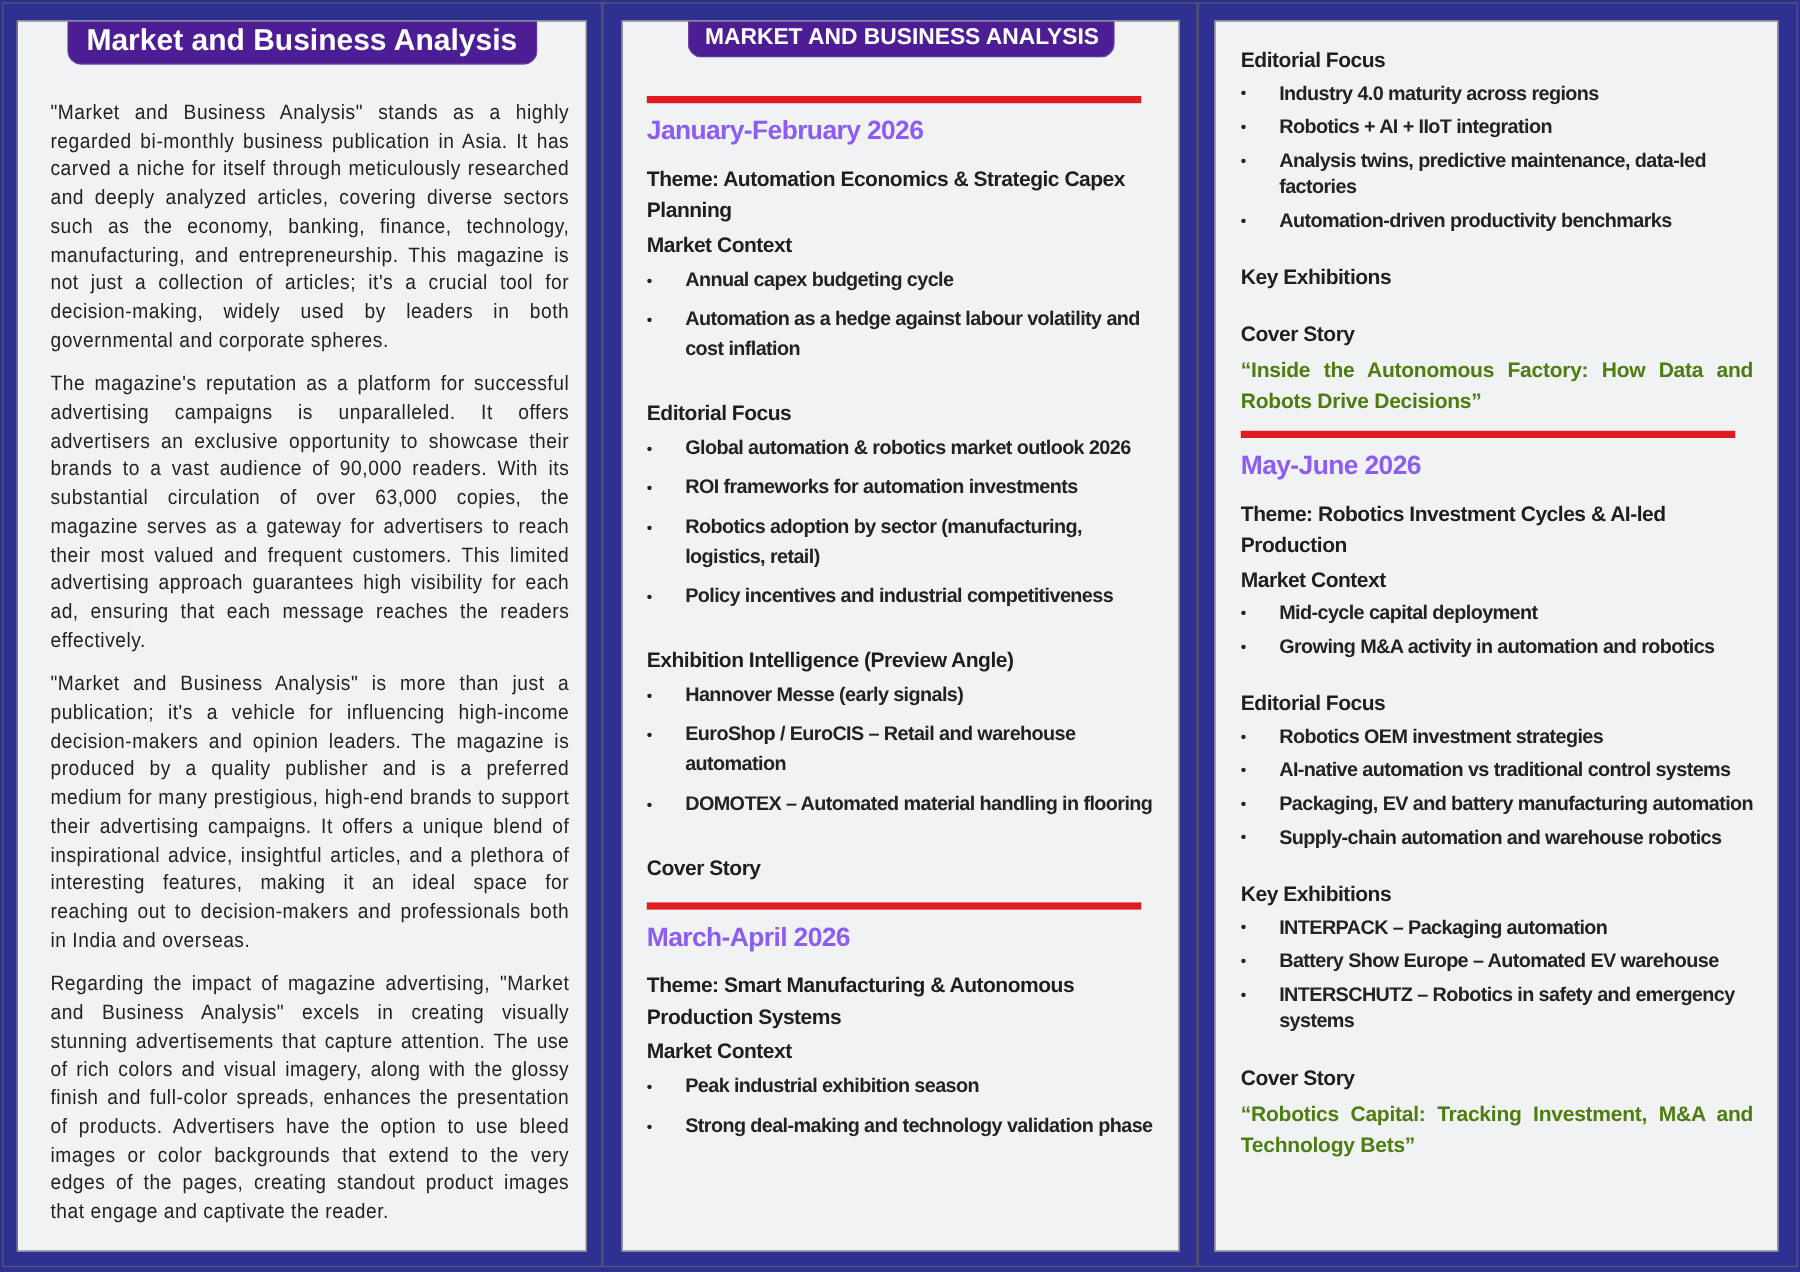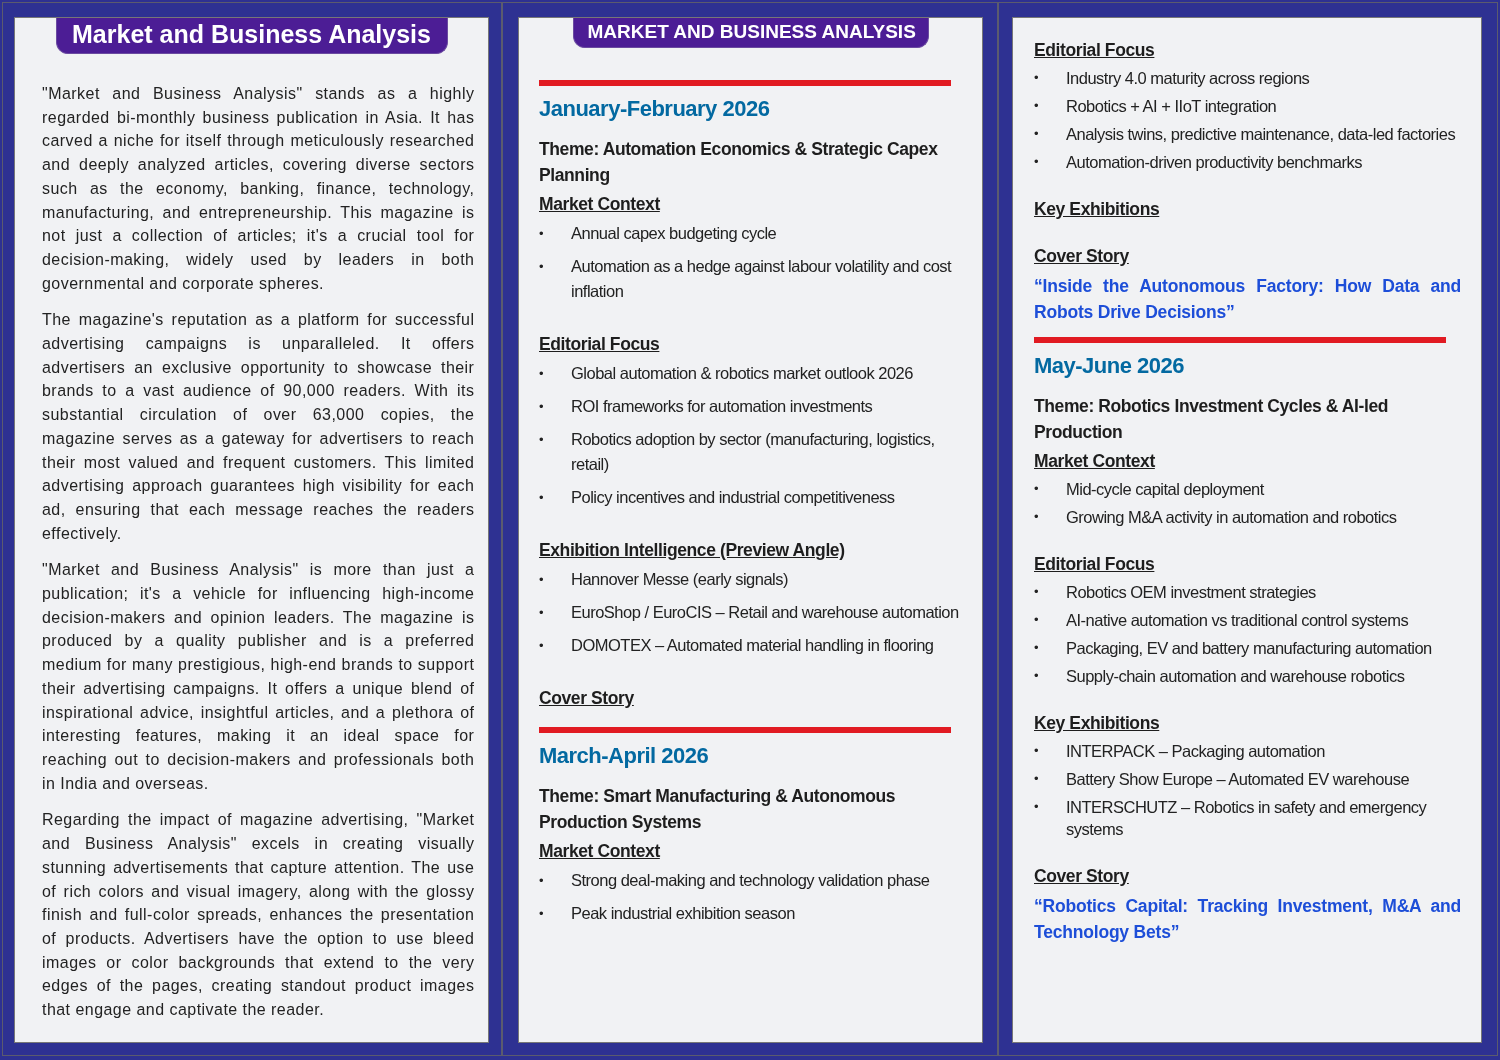--- a/index.html
+++ b/index.html
@@ -16,29 +16,29 @@
   .p1 .tab{font-size:25px;padding:2px 10px 4px;width:370px;}
   .p2 .tab{font-size:19px;padding:3px 14px 4px;width:326px;}
   .content{position:absolute;left:0;right:0;}
   .p1 .content{top:64px;left:27px;right:20px;}
   .body-p{font-family:"Liberation Sans Narrow","Liberation Sans",sans-serif;font-size:17.4px;line-height:23.7px;color:#222;text-align:justify;margin:0 0 13px;letter-spacing:0.5px;transform:scaleX(0.92);transform-origin:left top;width:470px;}
   .p2 .content{top:62px;left:20px;right:18px;}
   .p3 .content{top:22px;left:21px;right:20px;}
   .redline{height:6px;background:#e11b22;margin:0 0 10px;}
   .p2 .redline{width:412px;}
   .p3 .redline{width:412px;}
-  .issue{color:#0369a1;font-weight:bold;font-size:22px;margin:6px 0 14px;letter-spacing:-0.5px;}
+  .issue{color:#8b5cf6;font-weight:bold;font-size:22px;margin:6px 0 14px;letter-spacing:-0.5px;}
   .theme{font-weight:bold;font-size:17.5px;color:#1e1e1e;line-height:26px;margin:0 0 6px;letter-spacing:-0.4px;}
-  .head{font-weight:bold;font-size:17.5px;color:#1e1e1e;margin:0 0 6px;letter-spacing:-0.4px;text-decoration:underline;}
+  .head{font-weight:bold;font-size:17.5px;color:#1e1e1e;margin:0 0 6px;letter-spacing:-0.4px;}
   ul{list-style:none;margin:0;padding:0;}
-  li{position:relative;padding-left:32px;font-size:16.5px;color:#222;letter-spacing:-0.5px;}
+  li{position:relative;padding-left:32px;font-size:16.5px;color:#222;letter-spacing:-0.5px;font-weight:bold;}
   li::before{content:"•";position:absolute;left:0;top:0;font-size:13px;}
   .p2 li{line-height:25px;margin-bottom:8px;}
   .p3 li{line-height:22px;margin-bottom:6px;}
-  .cover{font-weight:bold;font-size:17.5px;color:#1d4ed8;line-height:26px;text-align:justify;letter-spacing:-0.2px;}
+  .cover{font-weight:bold;font-size:17.5px;color:#4d7c0f;line-height:26px;text-align:justify;letter-spacing:-0.2px;}
   .gap{height:22px;}
 </style>
 </head>
 <body>
 
 <div class="panel p1">
   <div class="card">
     <div class="tab">Market and Business Analysis</div>
     <div class="content">
       <p class="body-p">"Market and Business Analysis" stands as a highly regarded bi-monthly business publication in Asia. It has carved a niche for itself through meticulously researched and deeply analyzed articles, covering diverse sectors such as the economy, banking, finance, technology, manufacturing, and entrepreneurship. This magazine is not just a collection of articles; it's a crucial tool for decision-making, widely used by leaders in both governmental and corporate spheres.</p>
@@ -77,22 +77,22 @@
         <li>DOMOTEX – Automated material handling in flooring</li>
       </ul>
       <div class="gap"></div>
       <div class="head">Cover Story</div>
       <div style="height:12px"></div>
       <div class="redline"></div>
       <div class="issue">March-April 2026</div>
       <div class="theme">Theme: Smart Manufacturing &amp; Autonomous Production Systems</div>
       <div class="head">Market Context</div>
       <ul>
+        <li>Peak industrial exhibition season</li>
         <li>Strong deal-making and technology validation phase</li>
-        <li>Peak industrial exhibition season</li>
       </ul>
     </div>
   </div>
 </div>
 
 <div class="panel p3">
   <div class="card">
     <div class="content">
       <div class="head">Editorial Focus</div>
       <ul>

